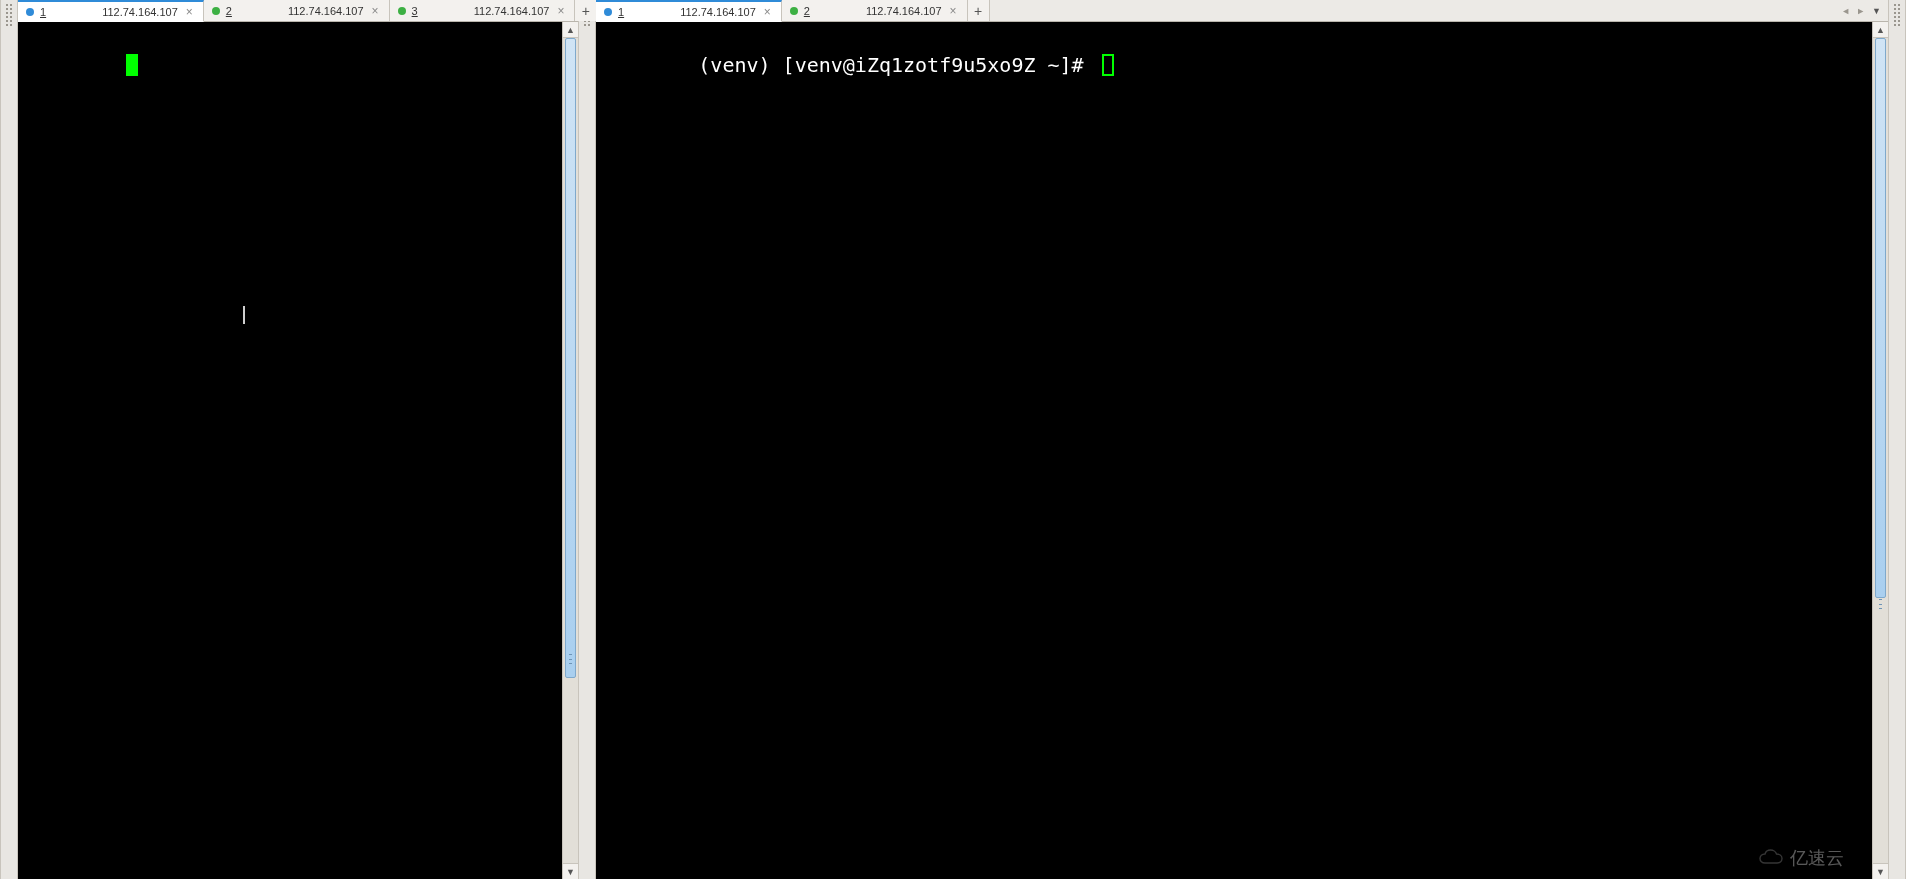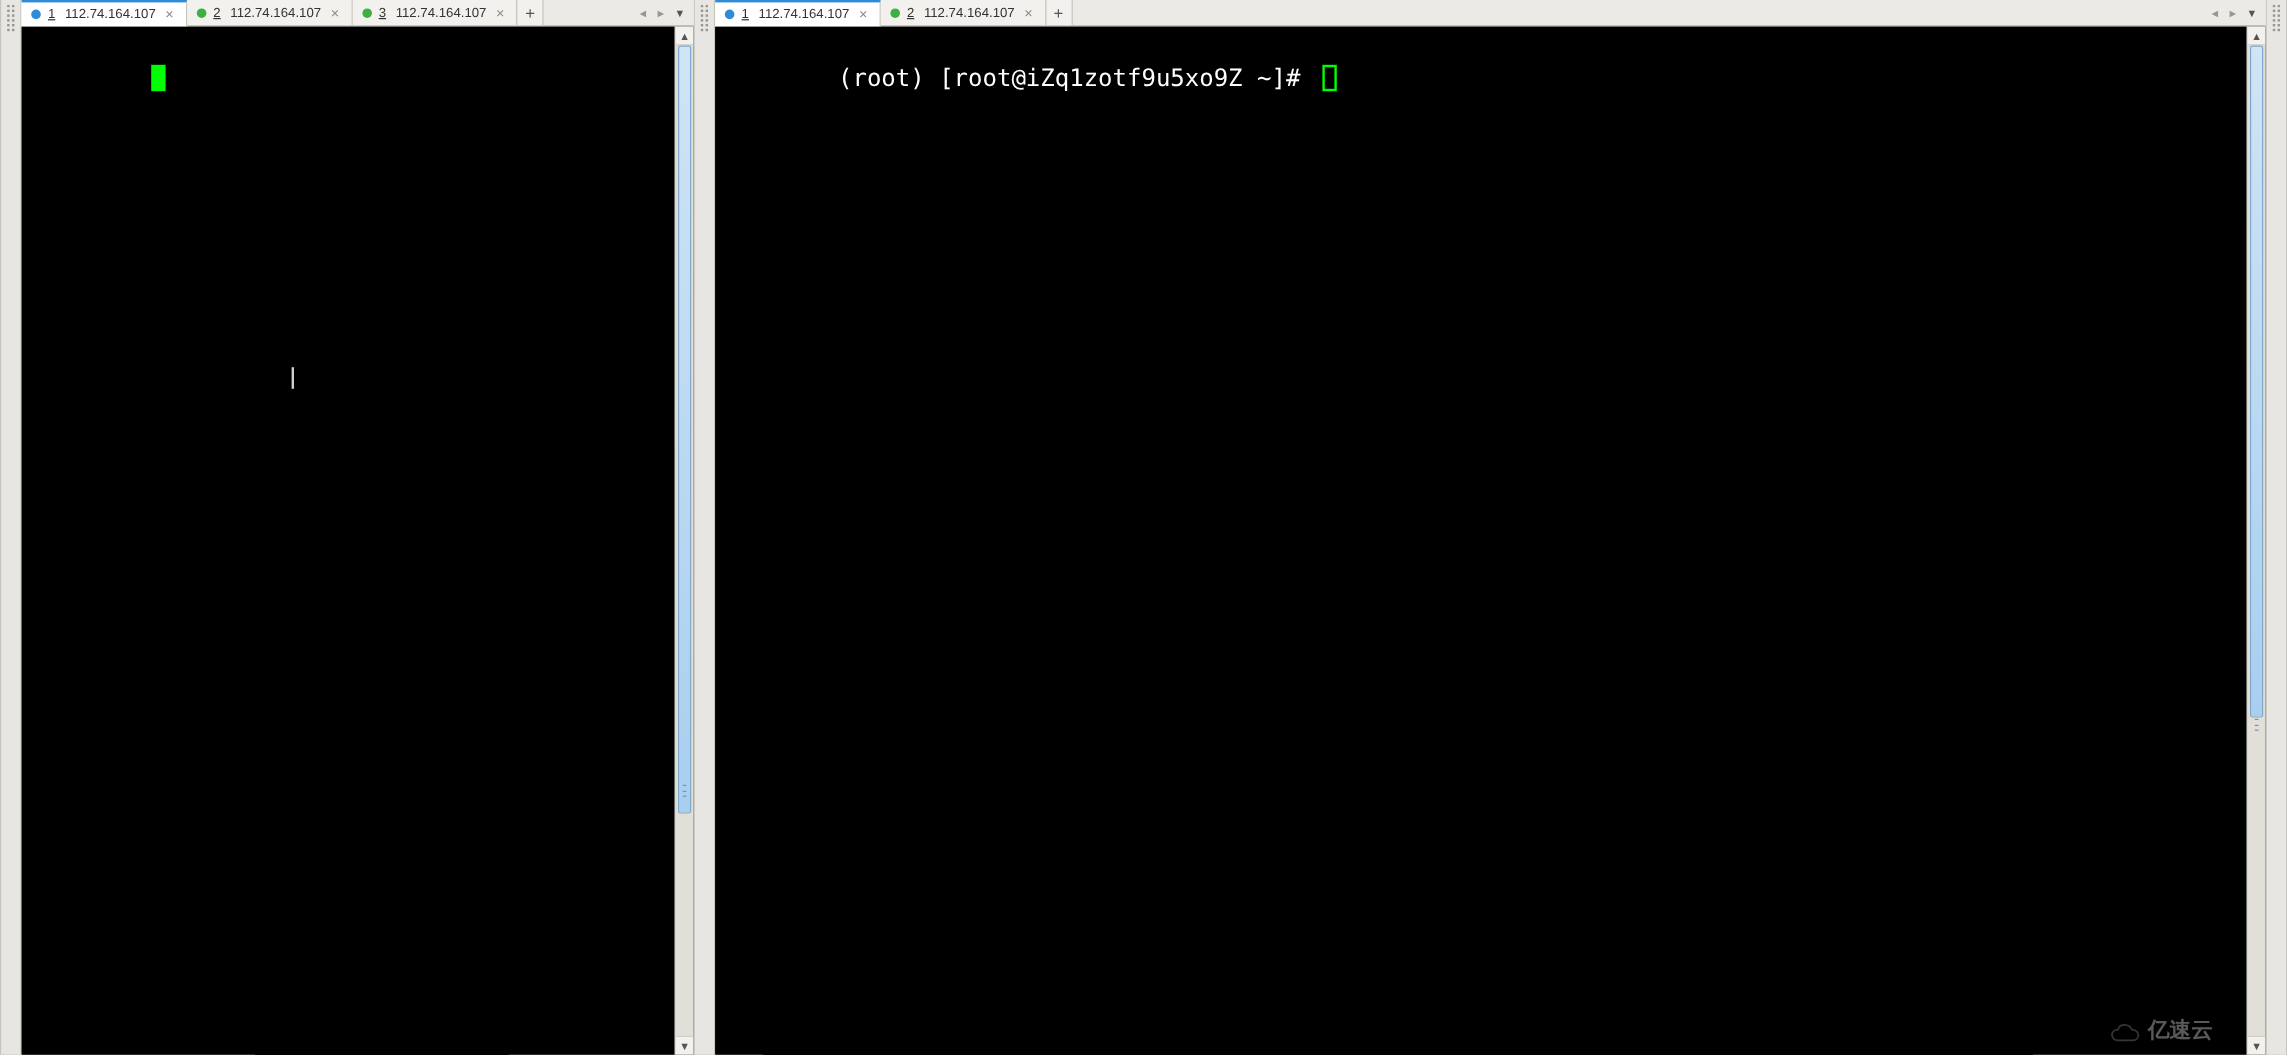--- a/index.html
+++ b/index.html
@@ -71,21 +71,21 @@
     background: #ffffff;
     border-top: 2px solid #2f8bd8;
     border-bottom: 1px solid #fff;
     margin-bottom: -1px;
   }
   .tab .status-dot {
     width: 8px; height: 8px; border-radius: 50%;
     flex-shrink: 0;
   }
   .tab .idx { text-decoration: underline; margin-right: 2px; }
-  .tab .label { white-space: nowrap; overflow: hidden; text-overflow: ellipsis; }
+  .tab .label { white-space: nowrap; overflow: hidden; text-overflow: ellipsis; margin-left: 48px; }
   .tab .close-x {
     margin-left: auto;
     font-size: 12px;
     color: #8a8a8a;
     padding: 0 2px;
   }
   .tab.active .status-dot { background:#2f8bd8; }
   .tab:not(.active) .status-dot { background:#3cb043; }
   .tab-add {
     width: 22px;
@@ -186,27 +186,26 @@
     left: 3px; right: 3px;
     height: 10px;
     display: flex; flex-direction: column; justify-content: space-between;
   }
   .vscroll .grip span { height:1px; background:#6e94b6; display:block; }
   .watermark {
     position: absolute;
     right: 28px;
     bottom: 8px;
     display: flex;
-    align-items: flex-end;
+    align-items: center;
     gap: 6px;
     color: rgba(255,255,255,0.35);
     font-size: 18px;
     font-family: "Microsoft YaHei","PingFang SC",sans-serif;
     pointer-events: none;
-    font-weight: bold;
   }
   .watermark svg { opacity:0.35; }
 </style>
 </head>
 <body>
 
 <div class="workspace">
 
   <div class="gutter-handle">
     <svg width="10" height="30" viewBox="0 0 10 30">
@@ -312,21 +311,21 @@
       </div>
       <div class="tabbar-nav">
         <span class="navbtn">◄</span>
         <span class="navbtn">►</span>
         <span class="dropdown-arrow">▼</span>
       </div>
     </div>
 
     <div class="termrow">
       <div class="terminal">
-        <span class="prompt">(root) [root@iZq1zotf9u5xo9Z ~]# </span><span class="cursor-outline"></span>
+        <span class="prompt">(venv) [venv@iZq1zotf9u5xo9Z ~]# </span><span class="cursor-outline"></span>
 
         <div class="watermark">
           <svg width="26" height="18" viewBox="0 0 26 18">
             <path d="M7 14c-3 0-5-2-5-4.5S4 5 7 5c.5-2 2.5-4 5.5-4S18 3 18.5 5C21 5 24 6.5 24 9.5S21.5 14 19 14H7z" fill="none" stroke="rgba(255,255,255,0.6)" stroke-width="1.4"></path>
           </svg>
           <span>亿速云</span>
         </div>
       </div>
       <div class="vscroll">
         <div class="arrow">▲</div>

